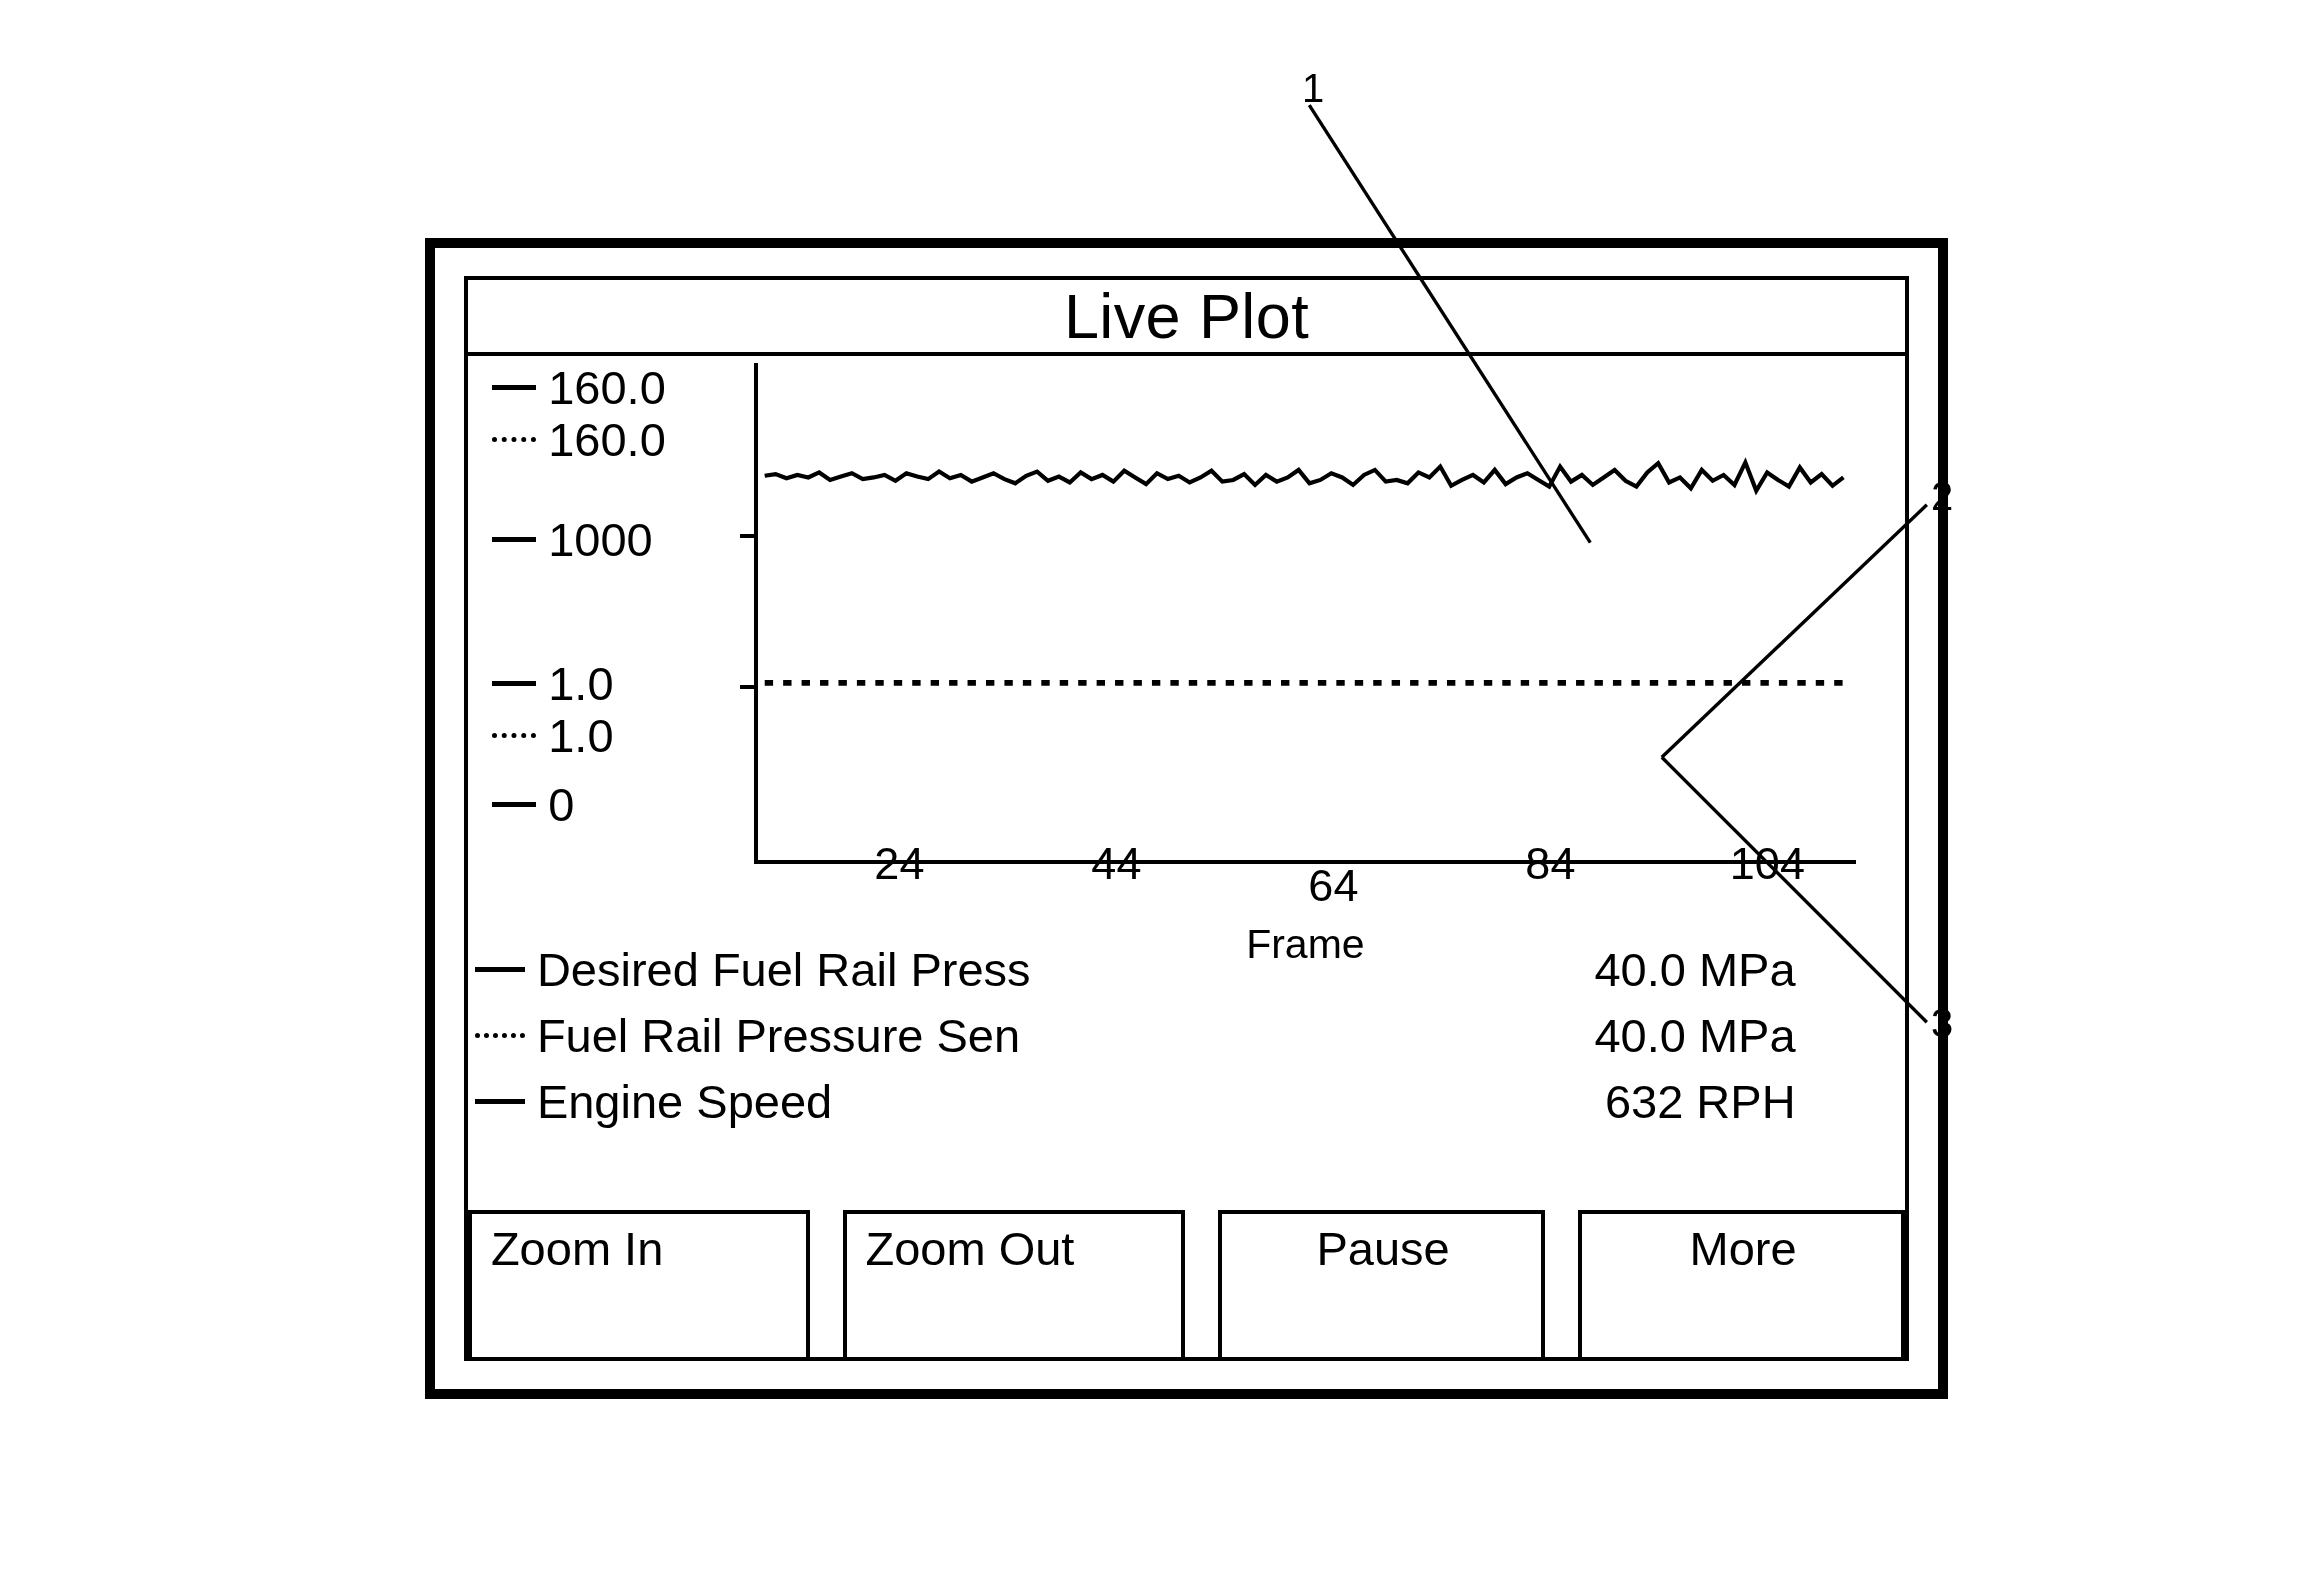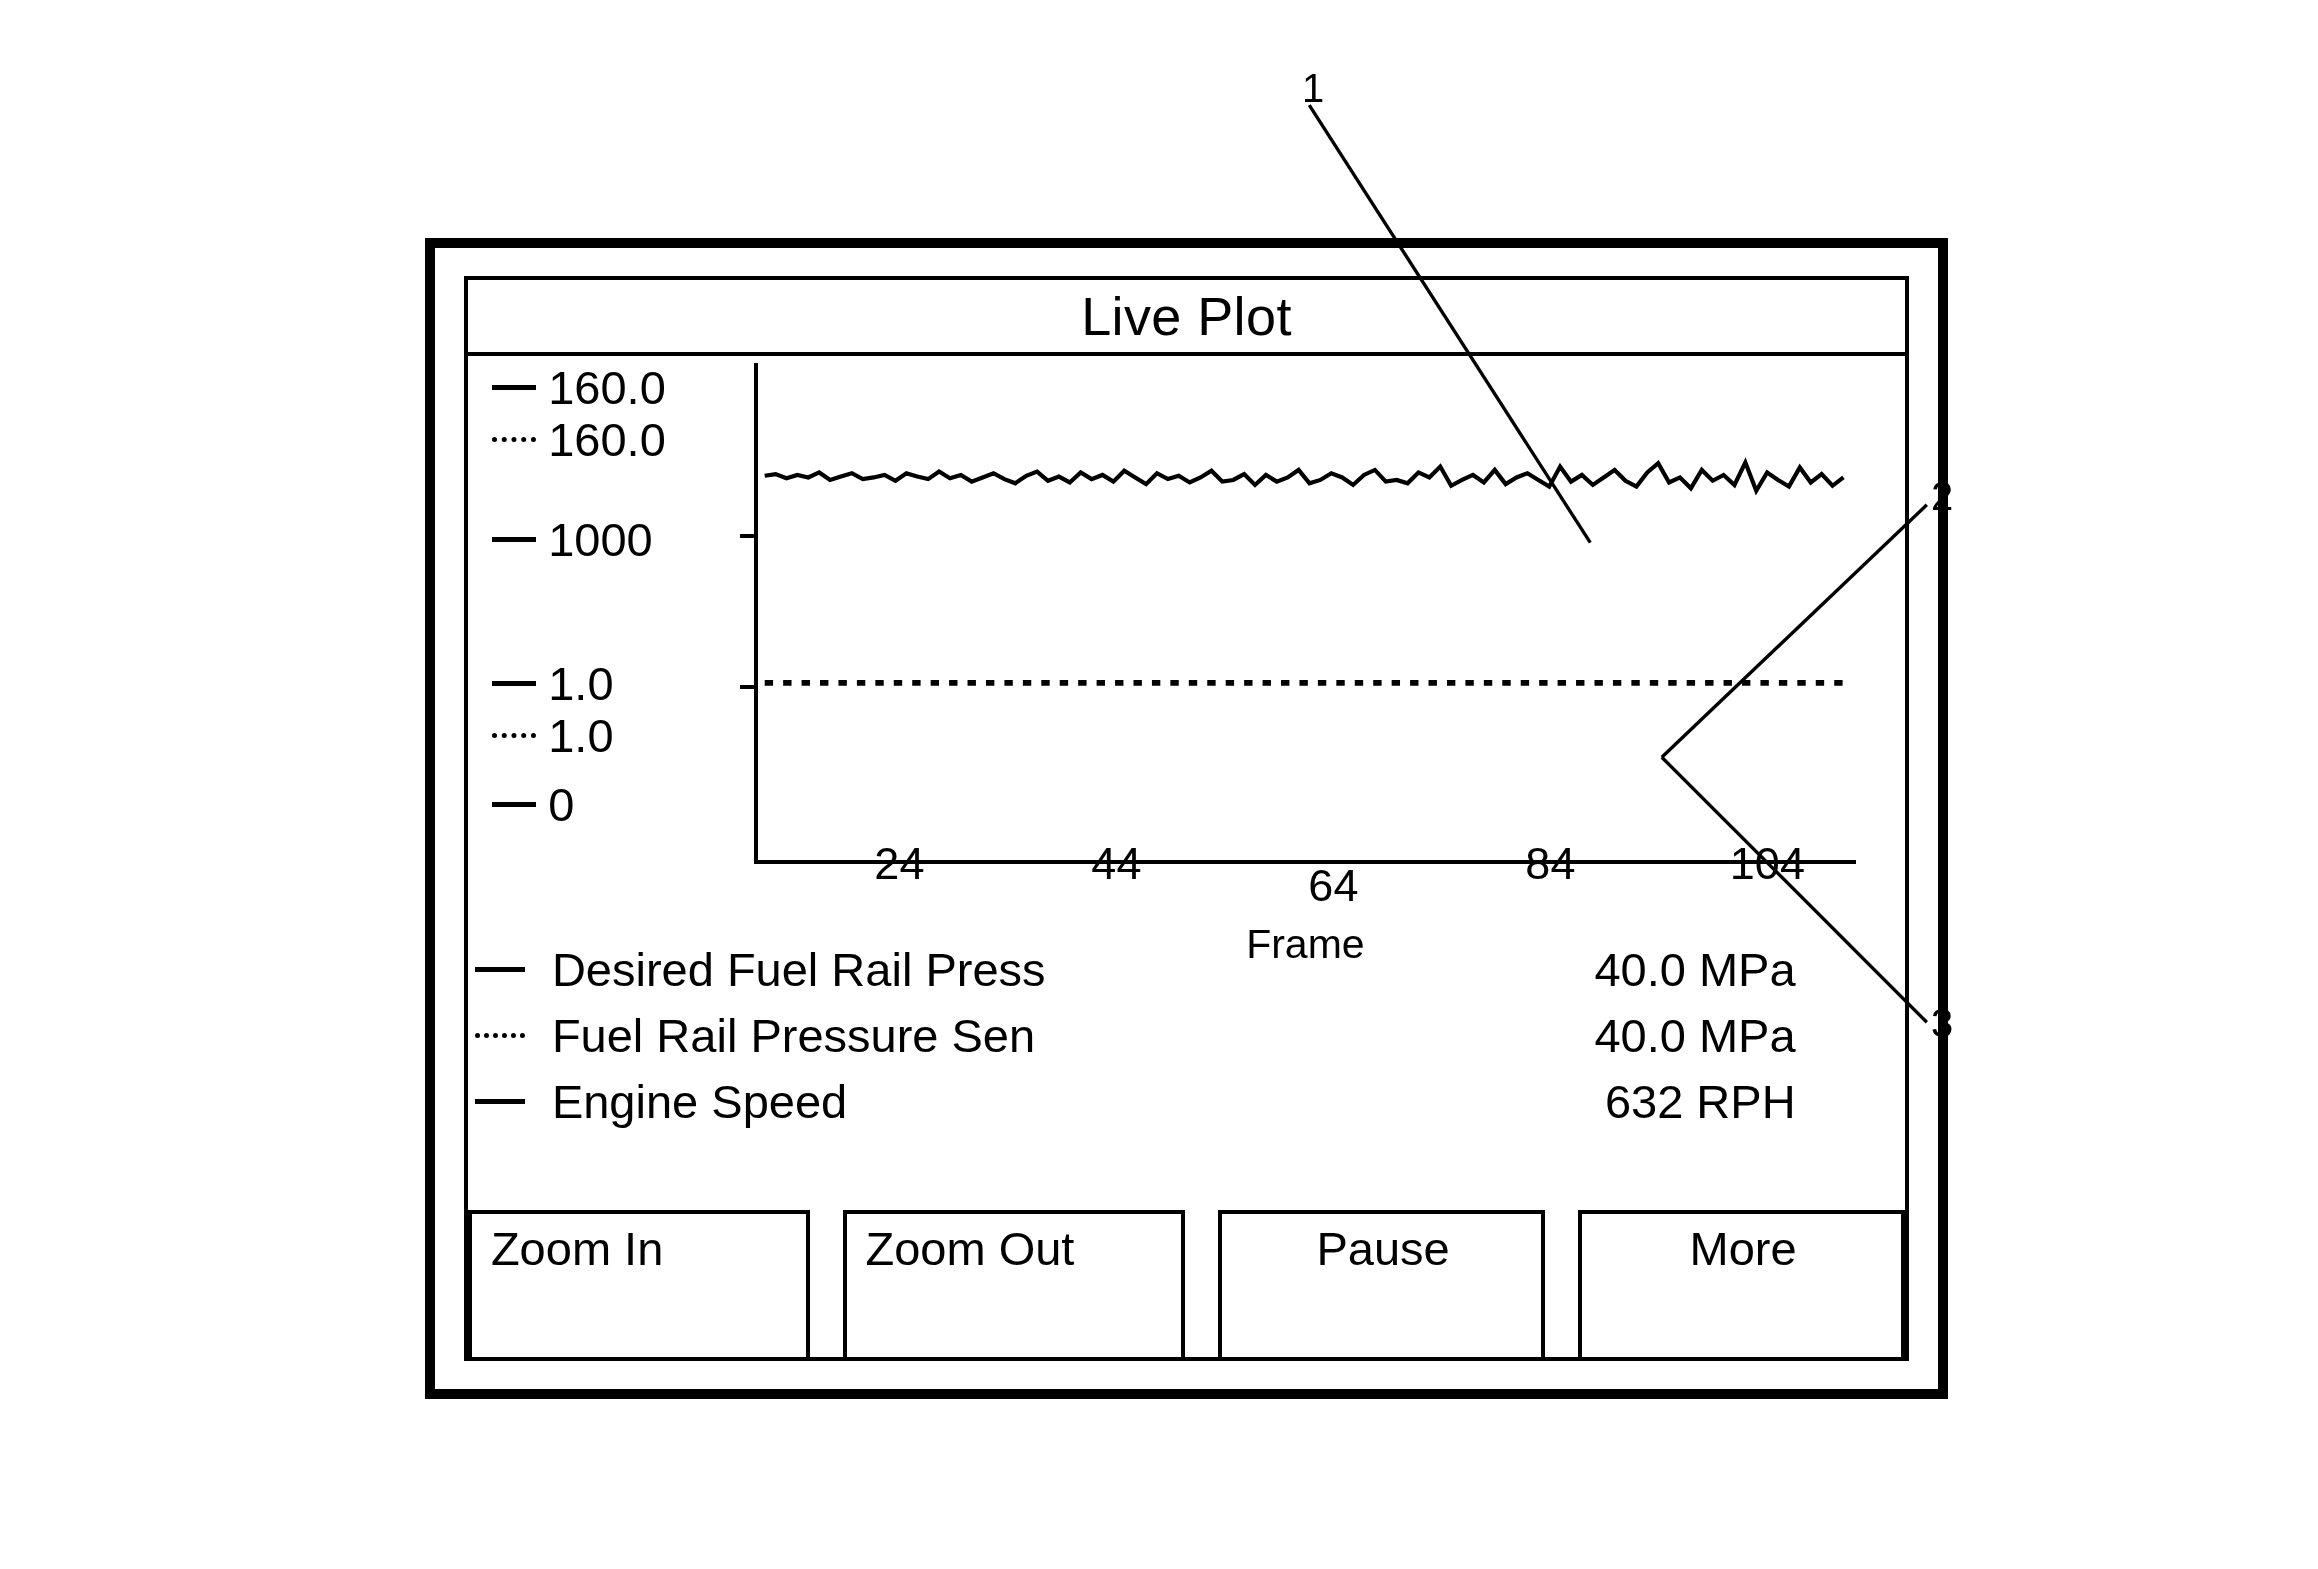--- a/index.html
+++ b/index.html
@@ -45,21 +45,21 @@
     top: 0;
     width: 100%;
     height: 76px;
     border-bottom: 4.2px solid #000000;
     box-sizing: border-box;
     display: flex;
     align-items: center;
     justify-content: center;
   }
   #title-text {
-    font-size: 54px;
+    font-size: 63px;
     letter-spacing: 0.4px;
   }
 
   
   #plot-region {
     position: absolute;
     left: 0;
     top: 76px;
     width: 100%;
     height: 559px;
@@ -148,21 +148,20 @@
     position: absolute;
     left: 0;
     top: 656px;
     width: 100%;
   }
   .readout-row {
     position: relative;
     height: 66px;
     display: flex;
     align-items: center;
-    gap: 15px;
   }
   .readout-swatch {
     width: 50px;
     height: 0;
     margin-left: 6.7px;
     margin-right: 11.8px;
     flex: 0 0 auto;
   }
   .readout-swatch.solid {
     border-top: 5px solid #000000;

